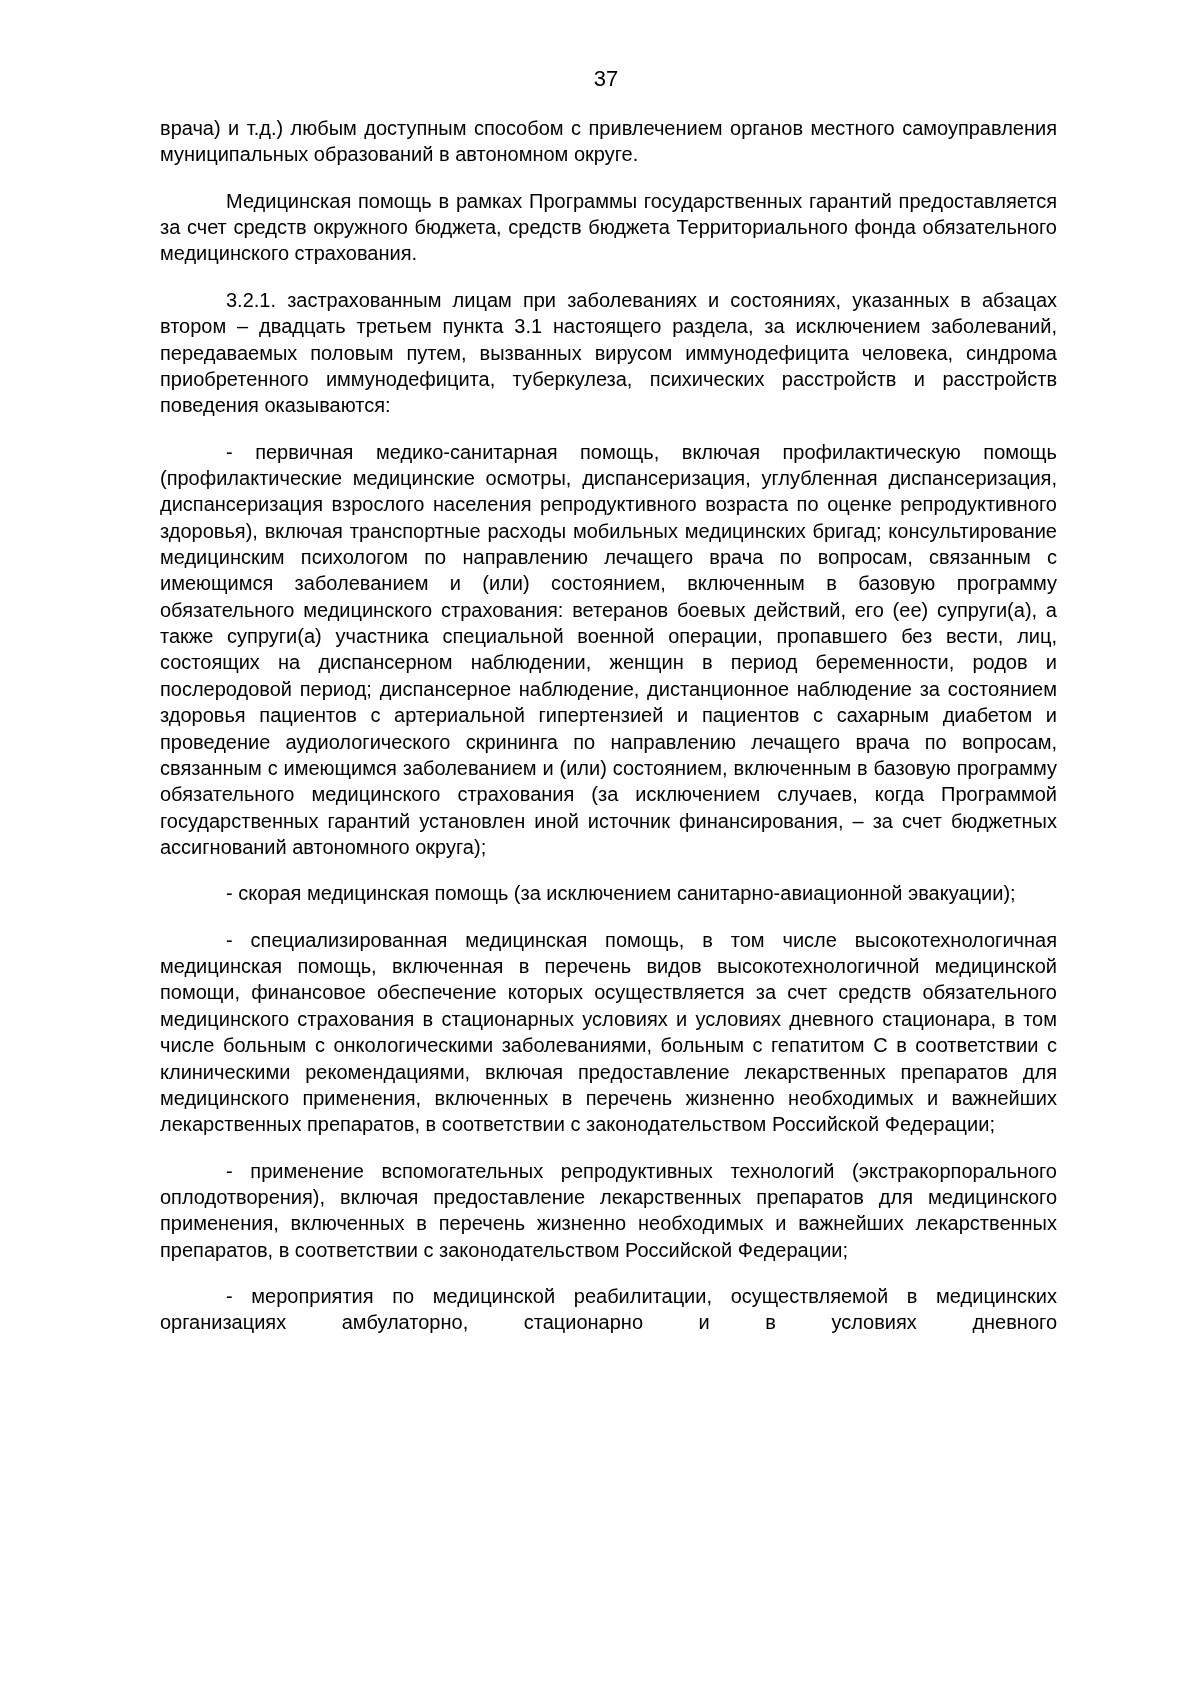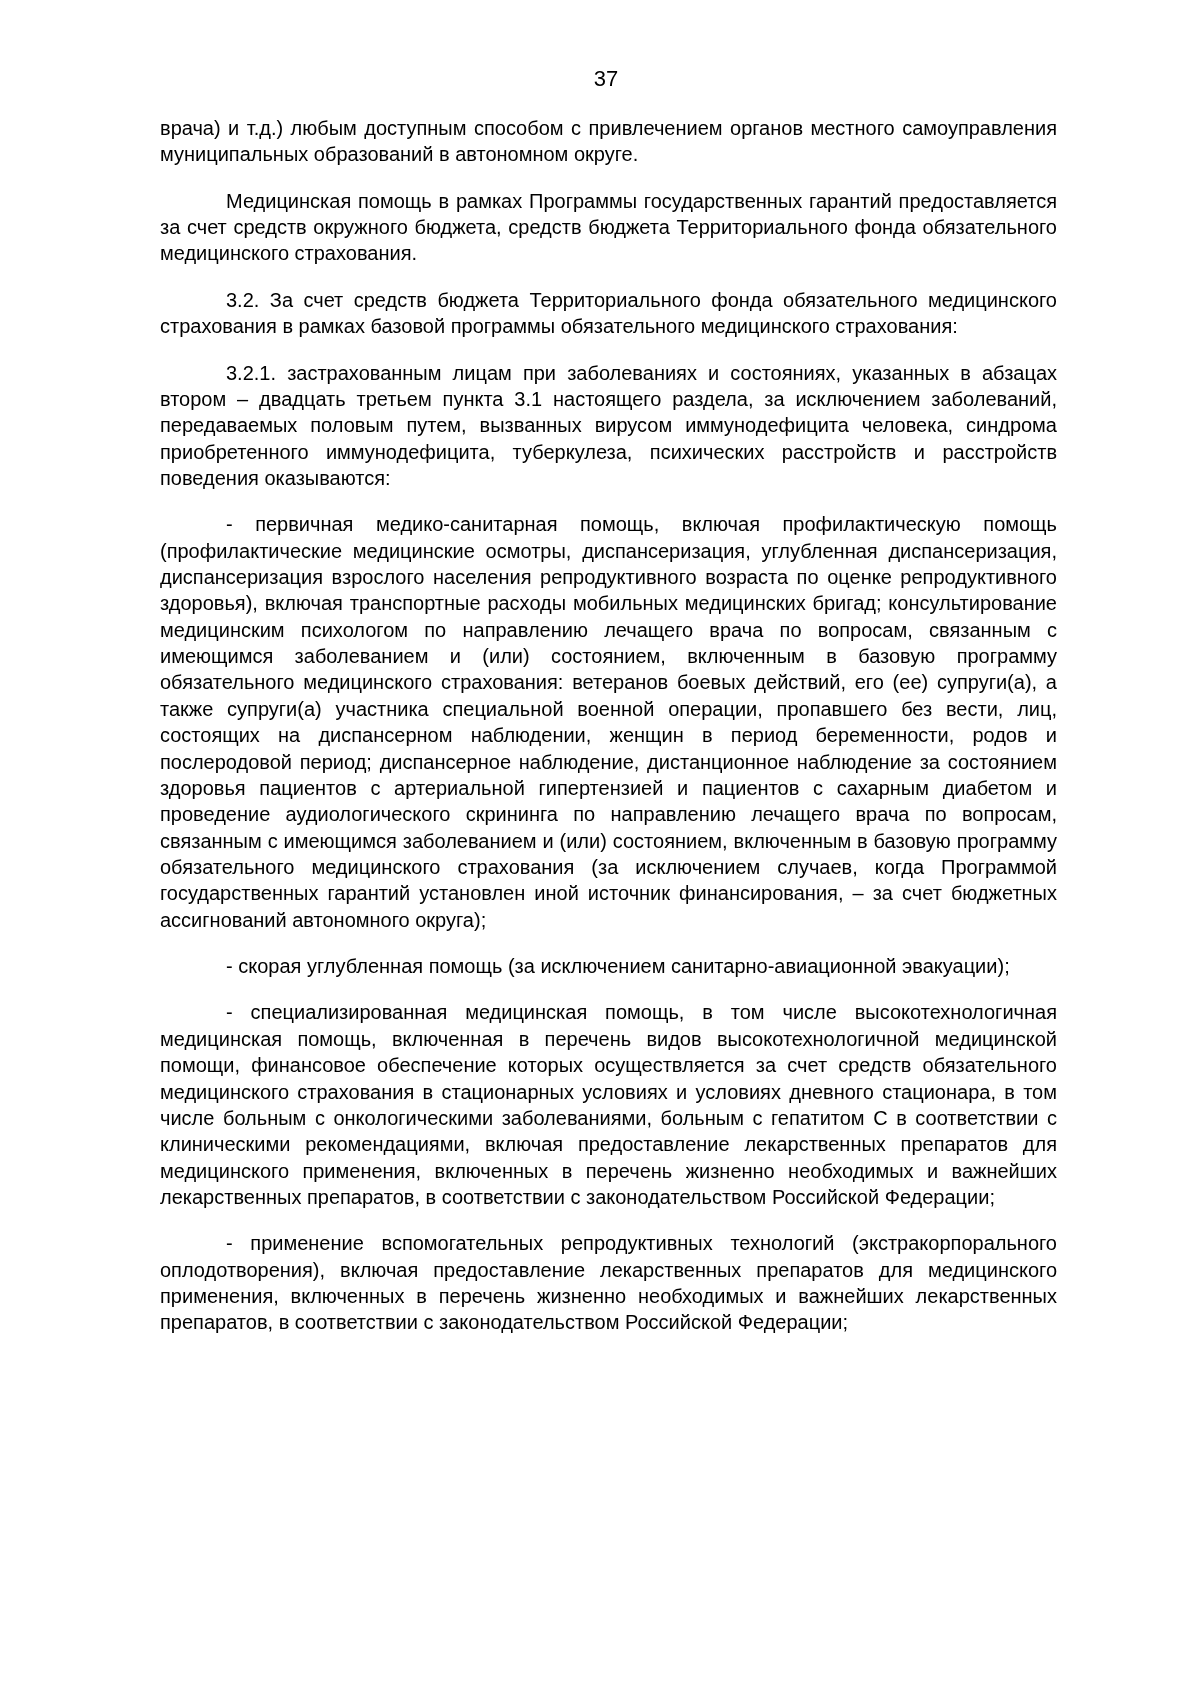--- a/index.html
+++ b/index.html
@@ -44,19 +44,19 @@
     }
   </style>
 </head>
 <body>
 
 <div class="page-number">37</div>
 
 <div class="content">
   <p class="para">врача) и т.д.) любым доступным способом с привлечением органов местного самоуправления муниципальных образований в автономном округе.</p>
   <p class="para indent">Медицинская помощь в рамках Программы государственных гарантий предоставляется за счет средств окружного бюджета, средств бюджета Территориального фонда обязательного медицинского страхования.</p>
-  <p class="para indent">3.2. За счет средств бюджета Территориального фонда обязательного медицинского страхования в рамках базовой программы обязательного медицинского страхования:</p>
   <p class="para indent">3.2.1. застрахованным лицам при заболеваниях и состояниях, указанных в абзацах втором – двадцать третьем пункта 3.1 настоящего раздела, за исключением заболеваний, передаваемых половым путем, вызванных вирусом иммунодефицита человека, синдрома приобретенного иммунодефицита, туберкулеза, психических расстройств и расстройств поведения оказываются:</p>
   <p class="para indent">- первичная медико-санитарная помощь, включая профилактическую помощь (профилактические медицинские осмотры, диспансеризация, углубленная диспансеризация, диспансеризация взрослого населения репродуктивного возраста по оценке репродуктивного здоровья), включая транспортные расходы мобильных медицинских бригад; консультирование медицинским психологом по направлению лечащего врача по вопросам, связанным с имеющимся заболеванием и (или) состоянием, включенным в базовую программу обязательного медицинского страхования: ветеранов боевых действий, его (ее) супруги(а), а также супруги(а) участника специальной военной операции, пропавшего без вести, лиц, состоящих на диспансерном наблюдении, женщин в период беременности, родов и послеродовой период; диспансерное наблюдение, дистанционное наблюдение за состоянием здоровья пациентов с артериальной гипертензией и пациентов с сахарным диабетом и проведение аудиологического скрининга по направлению лечащего врача по вопросам, связанным с имеющимся заболеванием и (или) состоянием, включенным в базовую программу обязательного медицинского страхования (за исключением случаев, когда Программой государственных гарантий установлен иной источник финансирования, – за счет бюджетных ассигнований автономного округа);</p>
-  <p class="para indent">- скорая углубленная помощь (за исключением санитарно-авиационной эвакуации);</p>
+  <p class="para indent">- скорая медицинская помощь (за исключением санитарно-авиационной эвакуации);</p>
   <p class="para indent">- специализированная медицинская помощь, в том числе высокотехнологичная медицинская помощь, включенная в перечень видов высокотехнологичной медицинской помощи, финансовое обеспечение которых осуществляется за счет средств обязательного медицинского страхования в стационарных условиях и условиях дневного стационара, в том числе больным с онкологическими заболеваниями, больным с гепатитом С в соответствии с клиническими рекомендациями, включая предоставление лекарственных препаратов для медицинского применения, включенных в перечень жизненно необходимых и важнейших лекарственных препаратов, в соответствии с законодательством Российской Федерации;</p>
   <p class="para indent">- применение вспомогательных репродуктивных технологий (экстракорпорального оплодотворения), включая предоставление лекарственных препаратов для медицинского применения, включенных в перечень жизненно необходимых и важнейших лекарственных препаратов, в соответствии с законодательством Российской Федерации;</p>
+  <p class="para indent" style="text-align-last: justify;">- мероприятия по медицинской реабилитации, осуществляемой в медицинских организациях амбулаторно, стационарно и в условиях дневного</p>
 </div>
 
 </body></html>

